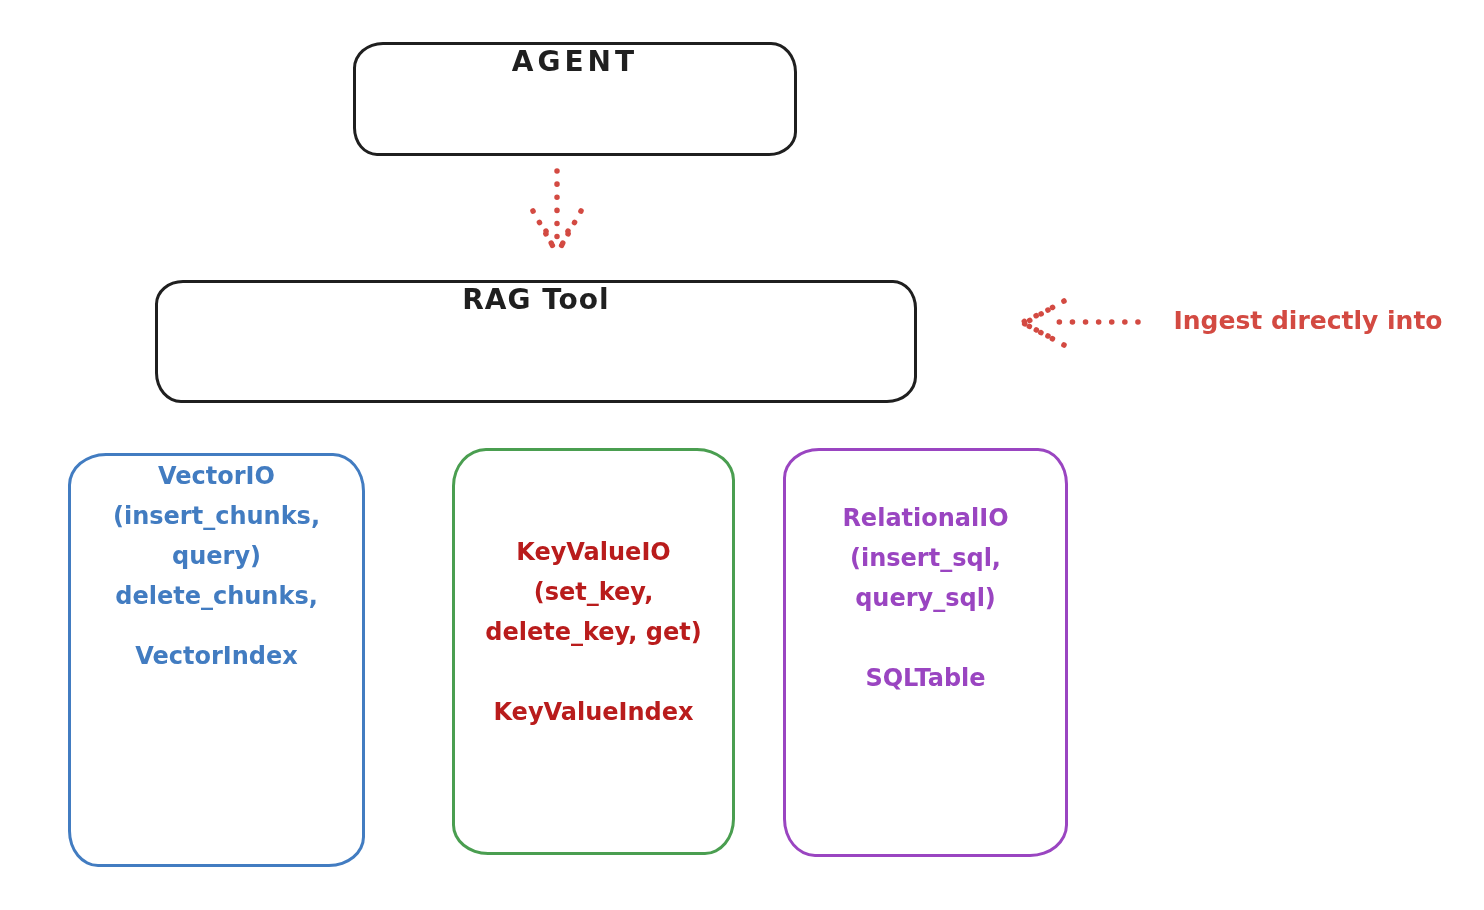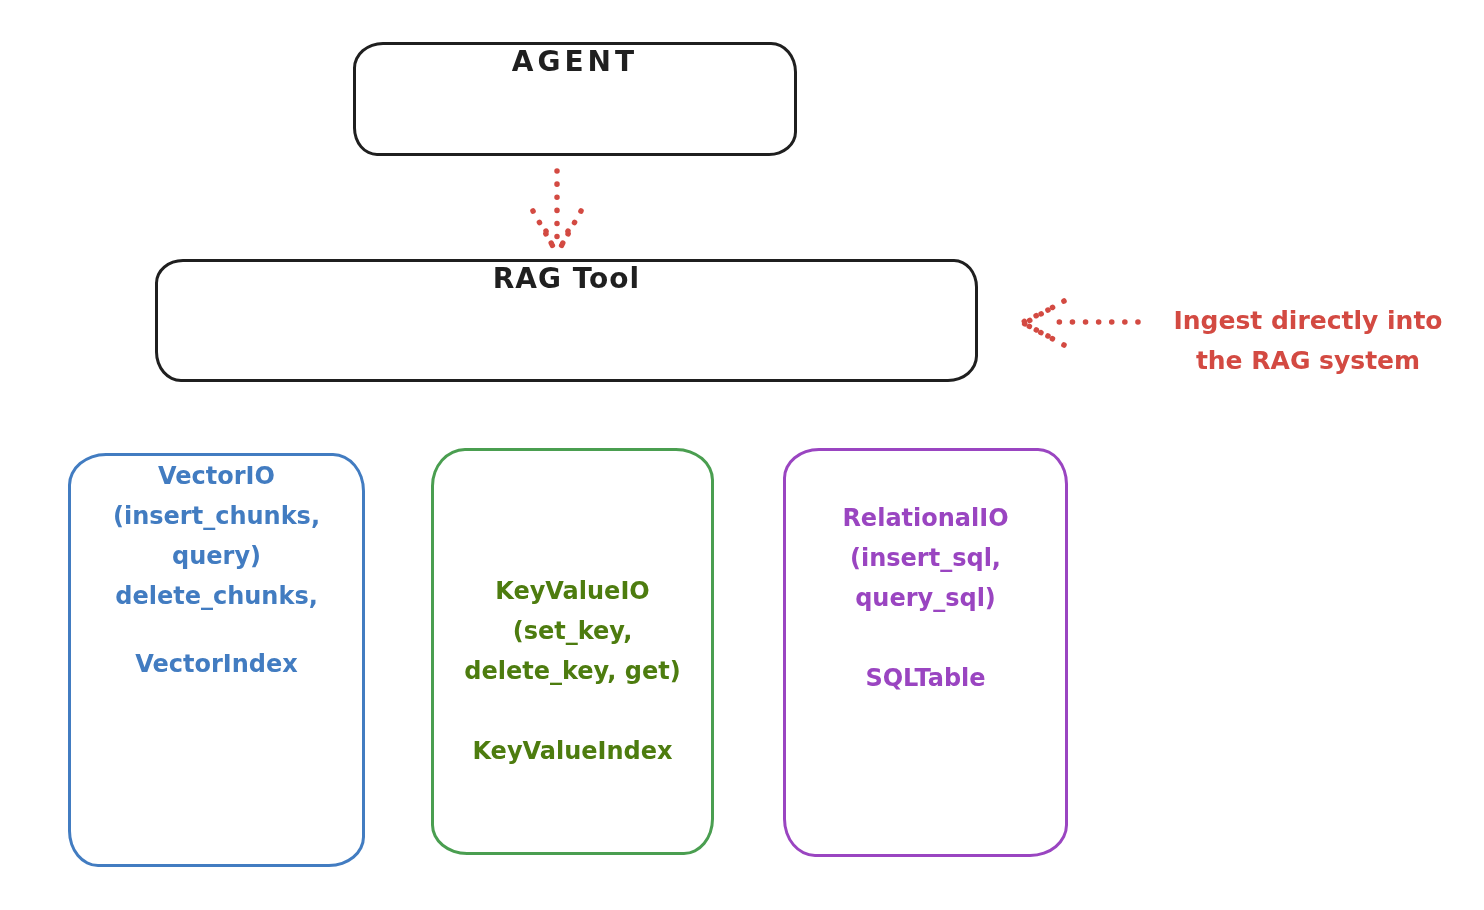--- a/index.html
+++ b/index.html
@@ -18,53 +18,53 @@
     display: flex;
     justify-content: center;
   }
   .box-agent {
     left: 353px; top: 42px; width: 444px; height: 114px;
     border: 3.5px solid #1f1f1f;
     border-radius: 30px 26px 28px 24px / 26px 30px 24px 28px;
     font-size: 28px; font-weight: 700; letter-spacing: 4px; color: #1f1f1f;
   }
   .box-rag {
-    left: 155px; top: 259px; width: 823px; height: 123px;
+    left: 155px; top: 280px; width: 762px; height: 123px;
     border: 3.5px solid #1f1f1f;
     border-radius: 28px 24px 30px 26px / 24px 28px 26px 30px;
     font-size: 28px; font-weight: 600; letter-spacing: 1px; color: #1f1f1f;
   }
   .storage-box {
     position: absolute;
     background: #ffffff;
     border-width: 3.5px;
     border-style: solid;
     text-align: center;
     font-size: 24px;
     font-weight: 600;
     line-height: 40px;
   }
   .box-vector {
     left: 68px; top: 453px; width: 297px; height: 414px;
     border-color: #427cc1; color: #427cc1;
     border-radius: 38px 32px 36px 30px / 32px 38px 30px 36px;
   }
   .box-keyvalue {
-    left: 431px; top: 448px; width: 283px; height: 407px;
-    border-color: #4a9e50; color: #4d7c0f;
+    left: 452px; top: 448px; width: 283px; height: 407px;
+    border-color: #4a9e50; color: #b91c1c;
     border-radius: 34px 38px 30px 36px / 38px 32px 36px 30px;
-    padding-top: 120px;
+    padding-top: 81px;
   }
   .box-relational {
     left: 783px; top: 448px; width: 285px; height: 409px;
     border-color: #9a45c1; color: #9a45c1;
     border-radius: 36px 30px 38px 32px / 30px 36px 32px 38px;
     padding-top: 47px;
   }
-  .index-label-vector { display: block; margin-top: 28px; }
+  .index-label-vector { display: block; margin-top: 20px; }
   .index-label-other  { display: block; margin-top: 40px; }
   .annotation {
     position: absolute;
     left: 1140px; top: 281px; width: 336px;
     text-align: center;
     color: #d34a42;
     font-size: 25px;
     font-weight: 700;
     line-height: 40px;
     margin-top: 20px;
@@ -84,21 +84,20 @@
   <div class="sketch-box box-agent">
     <span>AGENT</span>
   </div>
 
   <div class="sketch-box box-rag">
     <span>RAG Tool</span>
   </div>
 
   <div class="annotation">
     <span>Ingest directly into</span><br>
-    <span>the RAG system</span>
   </div>
 
   <div class="storage-box box-vector">
     <span>VectorIO</span>
     <span class="method-line">(insert_chunks,</span>
     <span class="method-line">query)</span>
     <span class="method-line">delete_chunks,</span>
     <span class="index-label-vector">VectorIndex</span>
   </div>
 

